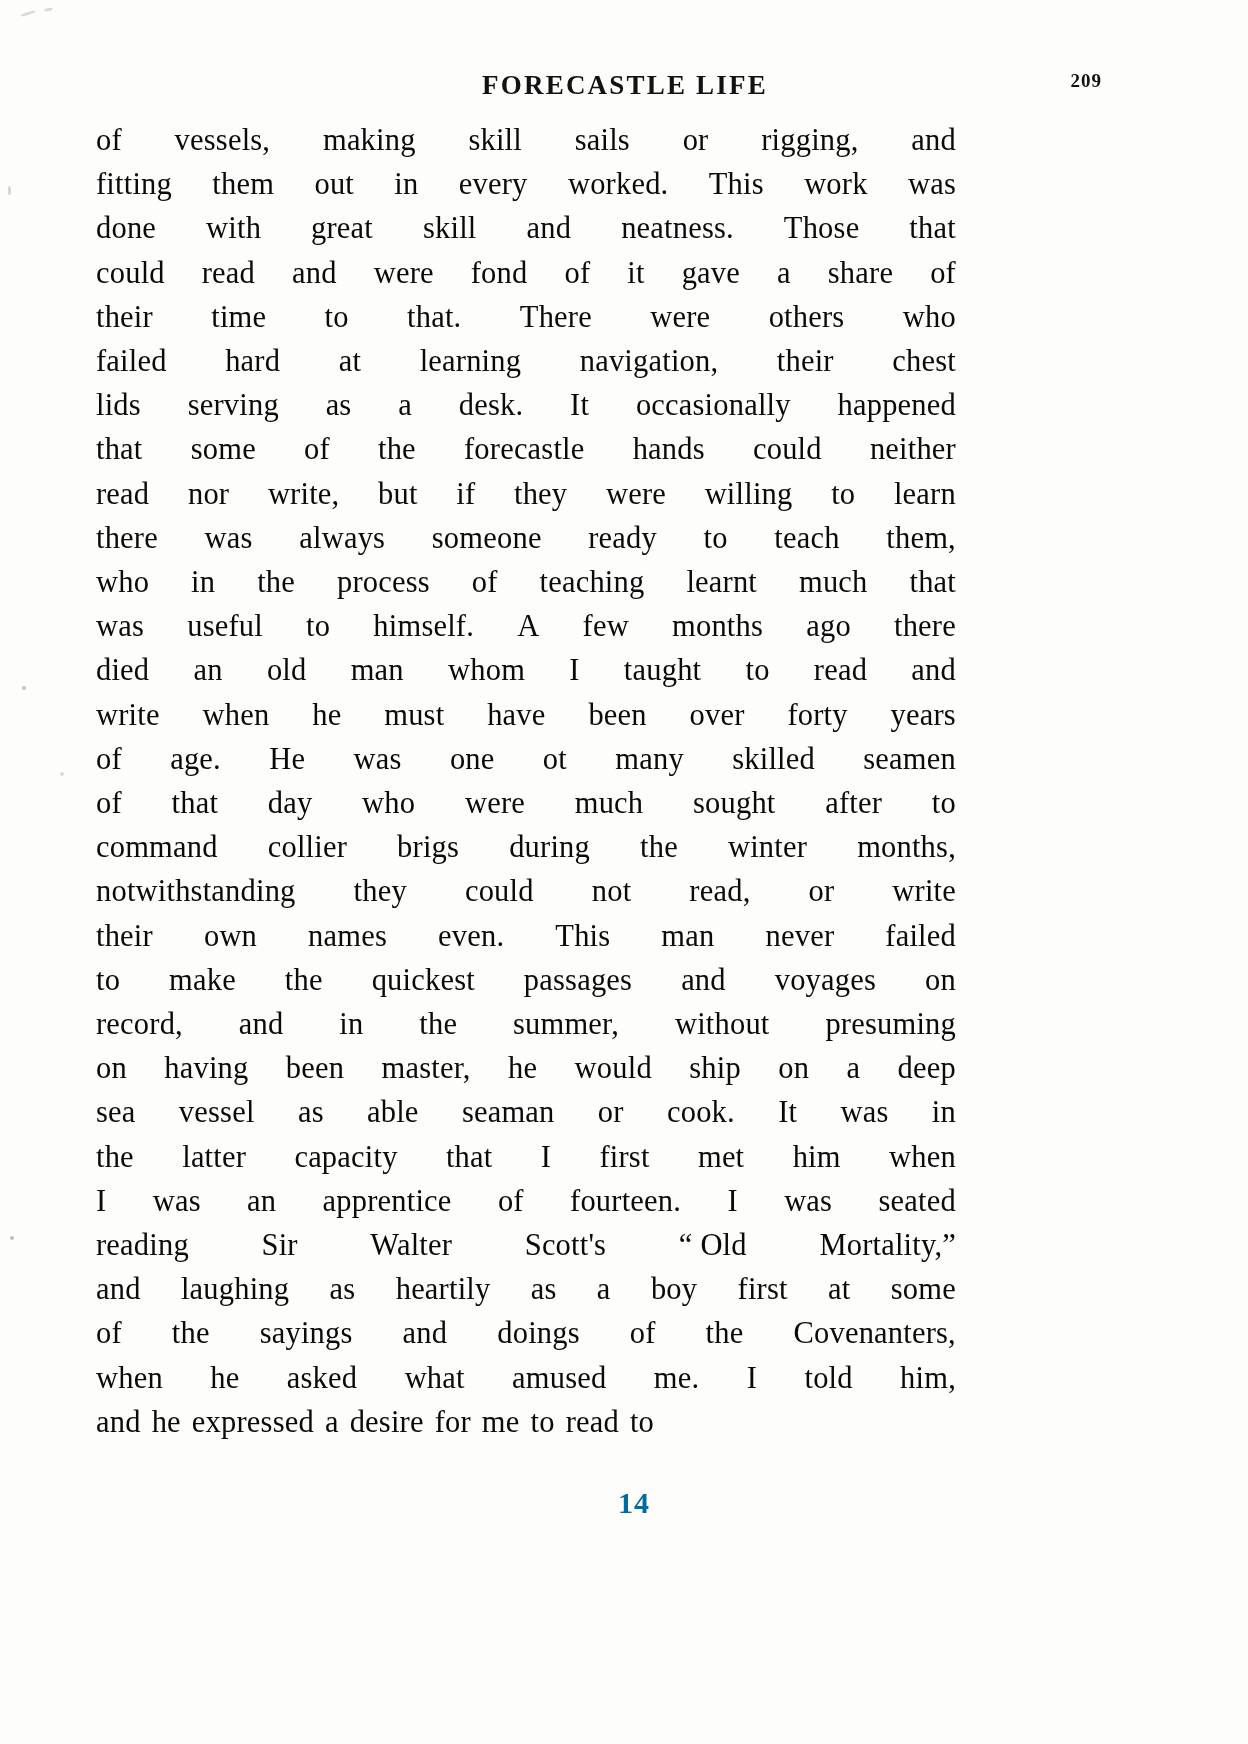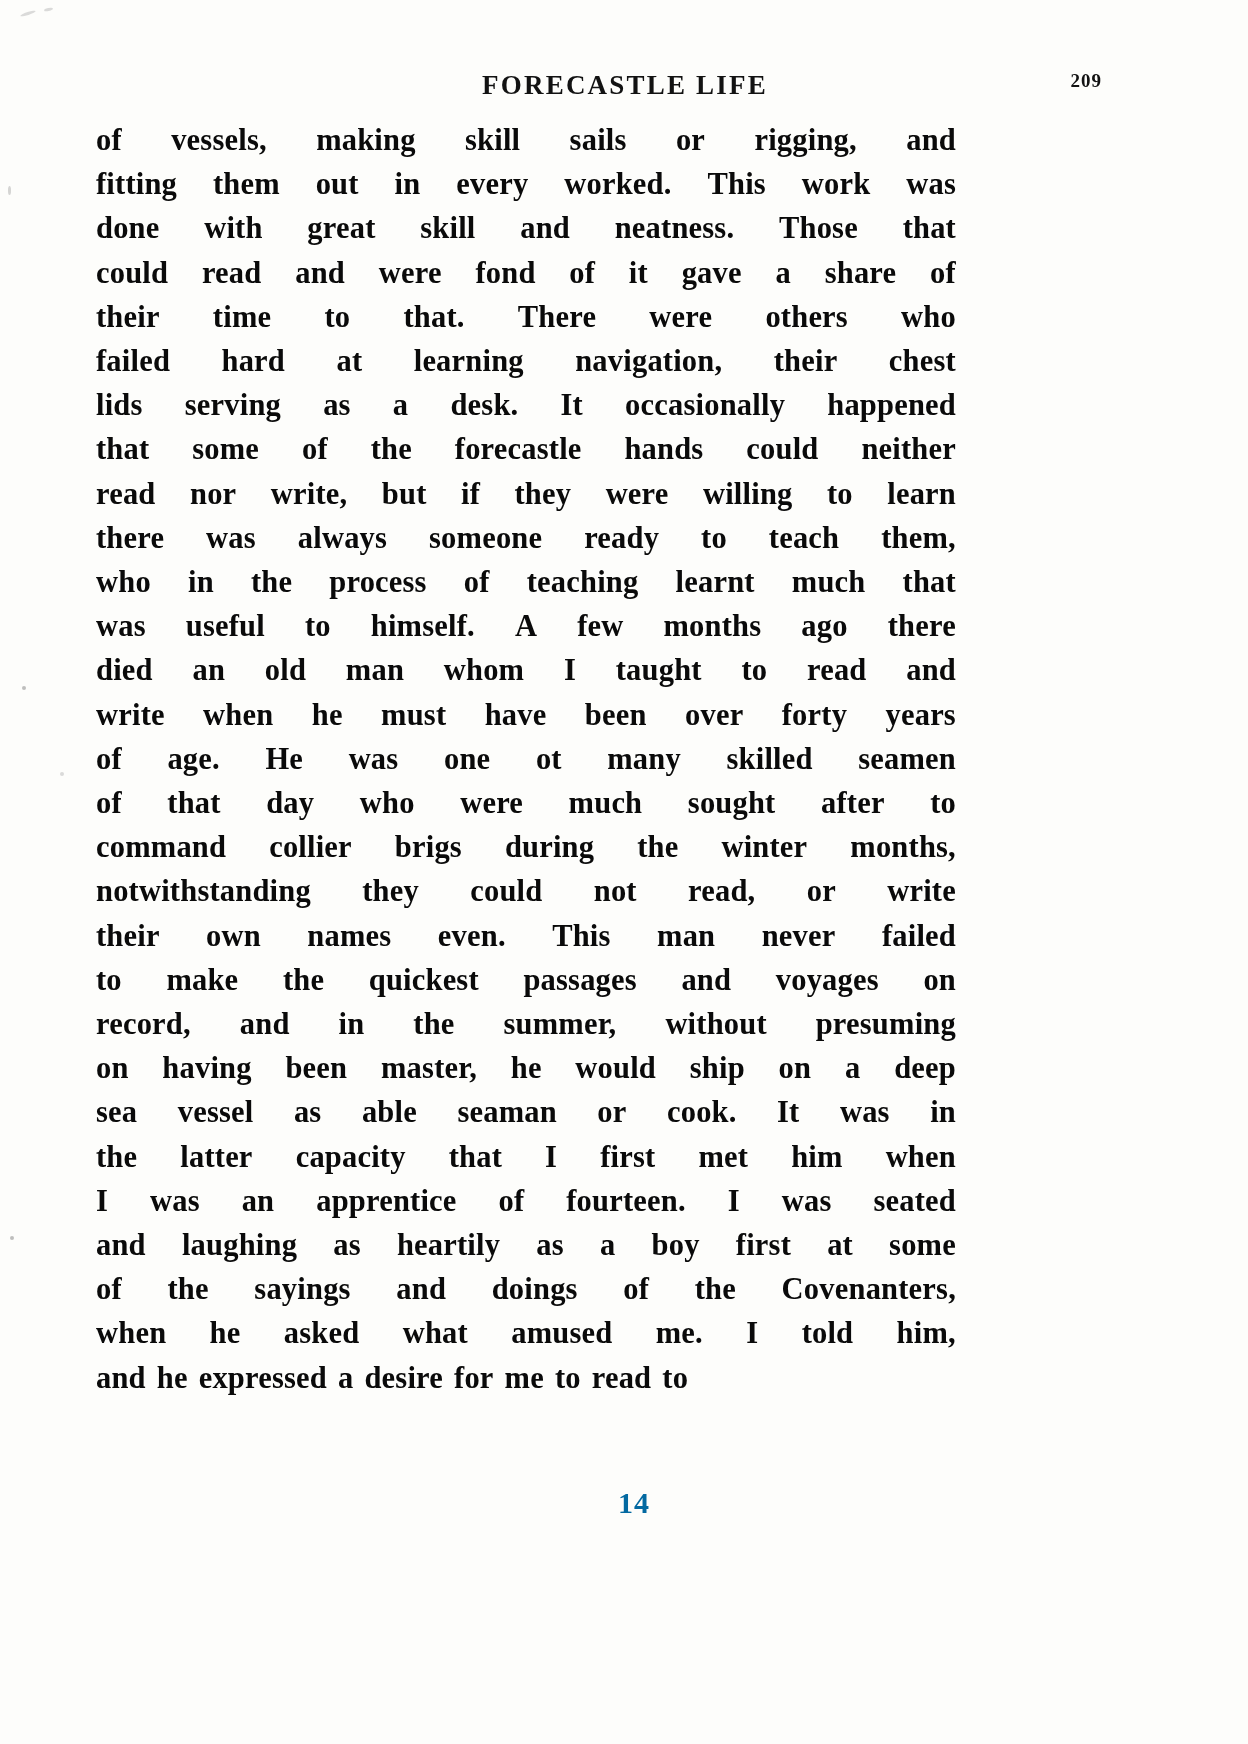--- a/index.html
+++ b/index.html
@@ -58,21 +58,21 @@
     position: absolute;
     top: 118px;
     left: 96px;
     width: 860px;
   }
   .line {
     display: flex;
     justify-content: space-between;
     font-size: 30.5px;
     line-height: 44.2px;
-    font-weight: 700;
+    font-weight: 400;
     color: #0a0a0a;
     white-space: nowrap;
     letter-spacing: 0.2px;
   }
   .line > span.w {
     display: inline-block;
   }
   .line.last {
     justify-content: flex-start;
   }
@@ -385,20 +385,28 @@
         <span class="w">was</span>
         <span class="w">an</span>
         <span class="w">apprentice</span>
         <span class="w">of</span>
         <span class="w">fourteen.</span>
         <span class="w">I</span>
         <span class="w">was</span>
         <span class="w">seated</span>
       </div>
       <div class="line">
+        <span class="w">reading</span>
+        <span class="w">Sir</span>
+        <span class="w">Walter</span>
+        <span class="w">Scott's</span>
+        <span class="w">“ Old</span>
+        <span class="w">Mortality,”</span>
+      </div>
+      <div class="line">
         <span class="w">and</span>
         <span class="w">laughing</span>
         <span class="w">as</span>
         <span class="w">heartily</span>
         <span class="w">as</span>
         <span class="w">a</span>
         <span class="w">boy</span>
         <span class="w">first</span>
         <span class="w">at</span>
         <span class="w">some</span>

